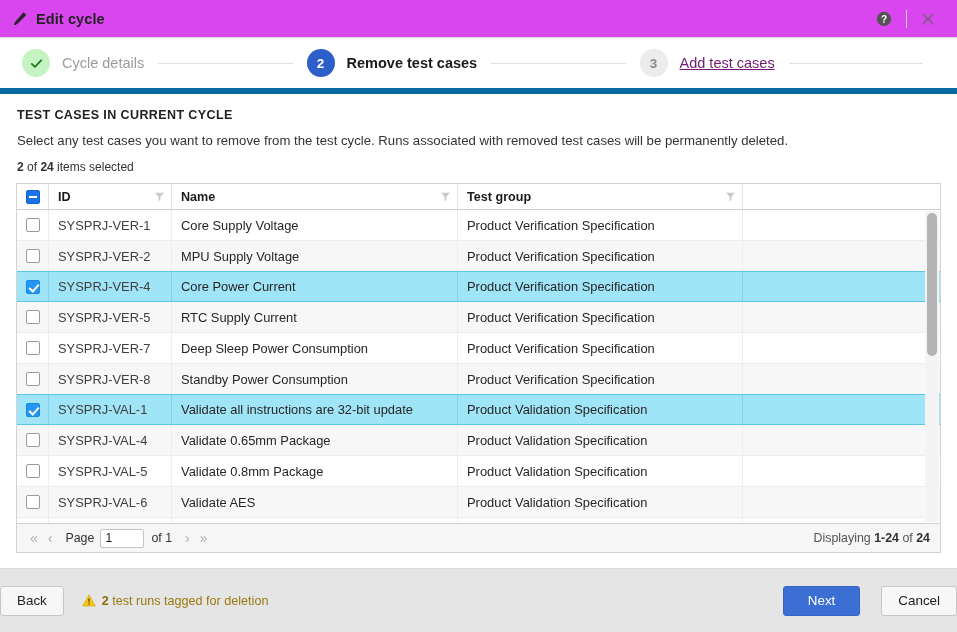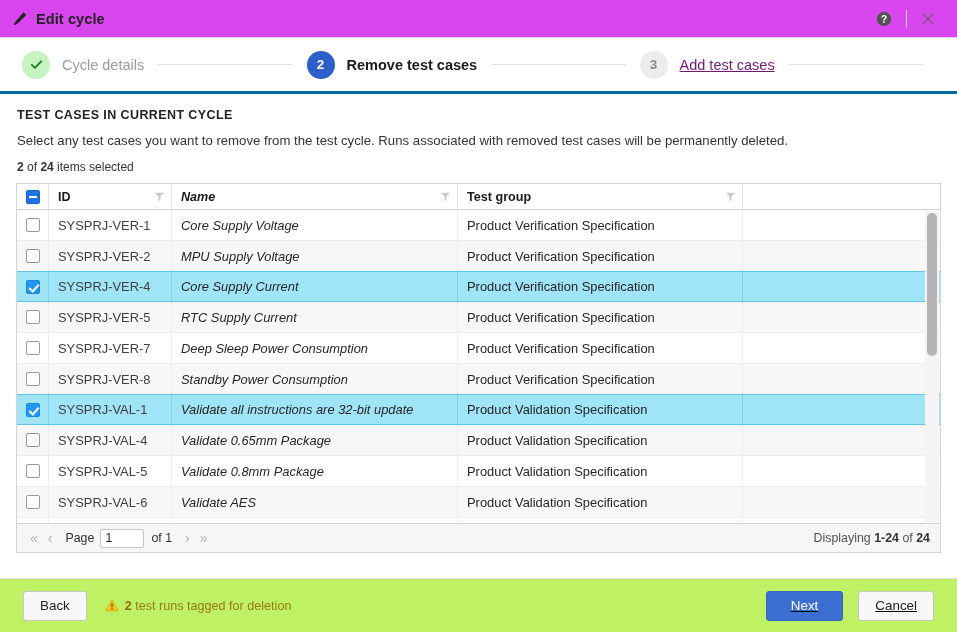--- a/index.html
+++ b/index.html
@@ -28,21 +28,21 @@
   }
   .titlebar .title-right { display: flex; align-items: center; gap: 0px; }
   .help-icon { width: 16px; height: 16px; display: block; cursor: pointer; }
   .tb-sep { width: 1px; height: 18px; background: #d2d2d2; margin: 0 14px 0 14px; }
   .close-icon { width: 14px; height: 14px; display:block; cursor: pointer; margin-right: 12px;}
 
   
   .stepper {
     height: 56px;
     background: #ffffff;
-    border-bottom: 3px solid #0369a1;
+    border-bottom: 6px solid #0369a1;
     display: flex;
     align-items: center;
     padding: 0 20px 0 22px;
   }
   .step { display: flex; align-items: center; flex: 0 0 auto; }
   .step-bubble {
     width: 28px; height: 28px; border-radius: 50%;
     display: flex; align-items: center; justify-content: center;
     font-size: 13.5px; font-weight: bold; flex: 0 0 auto;
   }
@@ -95,21 +95,21 @@
     padding: 0 6px 0 9px;
     position: relative;
     overflow: hidden;
     white-space: nowrap;
   }
   .hcell .filter-icon { margin-left: auto; opacity: .55; }
   .funnel { width: 11px; height: 11px; display:block; }
 
   .col-cb   { width: 32px; min-width: 32px; justify-content: center; padding: 0; }
   .col-id   { width: 123px; min-width: 123px; }
-  .col-name { width: 286px; min-width: 286px; font-style: italic; }
+  .col-name { width: 286px; min-width: 286px; }
   .col-grp  { width: 285px; min-width: 285px; }
   .col-asg  { width: 186px; min-width: 186px; border-right: none; }
 
   .grid-body {
     position: absolute;
     top: 26px; left: 0; right: 0; bottom: 0;
     overflow: hidden;
   }
   .row {
     display: flex;
@@ -176,44 +176,44 @@
     width: 44px; height: 19px; border: 1px solid #c4c4c4; border-radius: 2px;
     background: #fff; font-size: 12.2px; color: #222; padding: 0 4px;
     font-family: "Liberation Sans", sans-serif;
   }
   .pg-of { margin: 0 8px 0 7px; color: #333; }
   .pg-right { margin-left: auto; color: #555; font-size: 12.4px; }
   .pg-right b { color: #333; }
 
   
   .footer {
-    position: absolute; left: 0; right: 0; bottom: 0; height: 54px;
-    background: #bef264; border-top: 1px solid #dcdcdc;
-    display: flex; align-items: center; padding: 0 23px;
+    position: absolute; left: 0; right: 0; bottom: 0; height: 64px;
+    background: #e5e5e5; border-top: 1px solid #dcdcdc;
+    display: flex; align-items: center; padding: 0 0;
   }
   .btn {
     font-family: "Liberation Sans", sans-serif;
     font-size: 13.4px; border-radius: 3px; cursor: pointer;
     display: inline-flex; align-items: center; justify-content: center;
   }
   .btn-default {
     background: #f7f7f7; border: 1px solid #c6c6c6; color: #222;
     height: 30px; padding: 0 16px;
   }
   .btn-primary {
     background: #3b6fd4; border: 1px solid #3464c4; color: #fff;
     height: 30px; padding: 0 24px;
   }
   .warn {
     display: flex; align-items: center; gap: 6px;
     margin-left: 18px; font-size: 12.6px; color: #9a7a10;
   }
   .warn b { color: #8a6d0b; }
   .warn-icon { width: 14px; height: 13px; display: block; }
-  .footer-right { margin-left: auto; display: flex; align-items: flex-end; gap: 15px; text-decoration: underline; }
+  .footer-right { margin-left: auto; display: flex; align-items: flex-end; gap: 21px; }
 </style>
 </head>
 <body>
 
 <div class="titlebar">
   <div class="title-left">
     <span>
       <svg class="pencil-icon" viewBox="0 0 16 16" aria-hidden="true">
         <path d="M11.6 1.2 L14.3 3.9 L5.4 12.8 L2.1 14.1 L3.3 10.7 Z" fill="#262626"></path>
         <path d="M2.1 14.1 L3.0 11.6 L4.6 13.2 Z" fill="#111"></path>
@@ -321,21 +321,21 @@
           <div class="cell col-grp">Product Verification Specification</div>
           <div class="cell col-asg"></div>
         </div>
         <div class="row sel">
           <div class="cell col-cb">
             <span class="cb checked"></span>
           </div>
           <div class="cell col-id">
             <a>SYSPRJ-VER-4</a>
           </div>
-          <div class="cell col-name">Core Supply Current</div>
+          <div class="cell col-name">Core Power Current</div>
           <div class="cell col-grp">Product Verification Specification</div>
           <div class="cell col-asg"></div>
         </div>
         <div class="row alt">
           <div class="cell col-cb">
             <span class="cb"></span>
           </div>
           <div class="cell col-id">
             <a>SYSPRJ-VER-5</a>
           </div>

